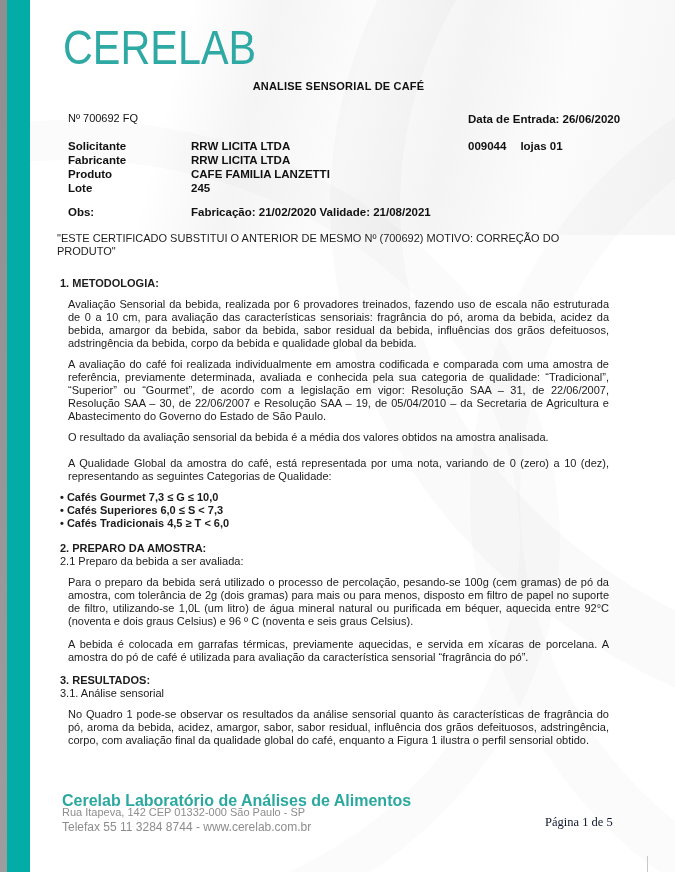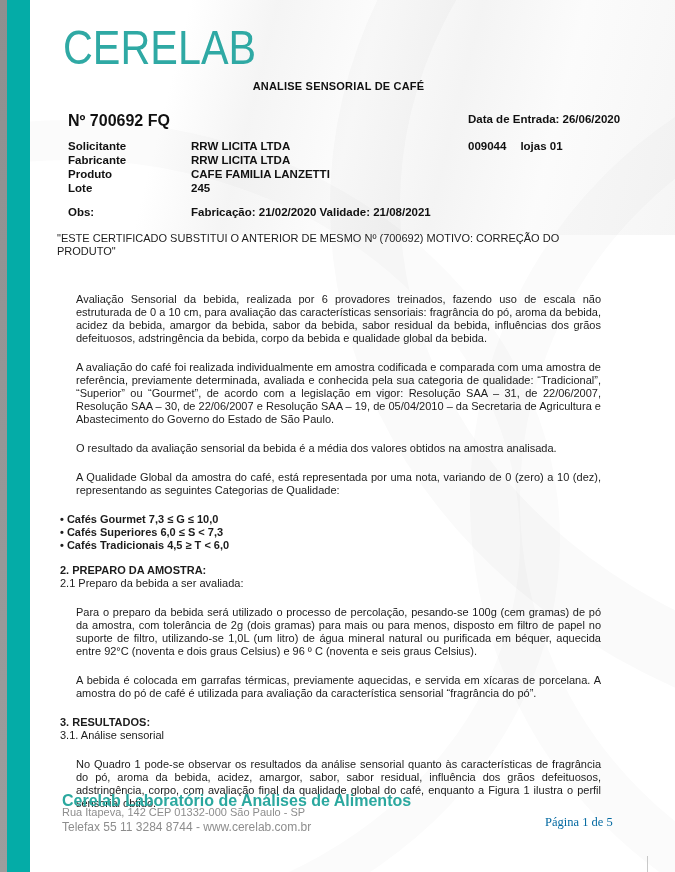--- a/index.html
+++ b/index.html
@@ -31,51 +31,51 @@
   .sw-arc3{position:absolute;top:120px;left:-420px;width:900px;height:760px;border-radius:50%;
     border:40px solid rgba(60,60,60,0.018);z-index:0;}
 
   .z{position:absolute;z-index:2;}
 
   
   .logo{left:63px;top:22px;font-size:47px;color:#2fa9a4;
     font-family:"Liberation Sans", sans-serif;font-weight:400;
     transform:scaleX(0.88) scaleY(1.04);transform-origin:left top;letter-spacing:0px;line-height:1;}
   .doc-title{left:60px;top:80px;width:557px;text-align:center;font-size:11px;font-weight:bold;color:#111;letter-spacing:.2px;}
-  .doc-number{left:68px;top:112px;font-size:16px;font-weight:bold;color:#111;}
+  .doc-number{left:68px;top:112px;font-size:11px;font-weight:normal;color:#111;}
   .entry-date{left:468px;top:113px;font-size:11.5px;font-weight:bold;color:#111;}
   .client-meta{left:468px;top:140px;font-size:11.5px;font-weight:bold;color:#111;}
   .client-meta .sp{display:inline-block;width:14px;}
 
   
   .fields{left:68px;top:139px;font-size:11.5px;font-weight:bold;color:#111;}
   .field-row{display:flex;height:14px;line-height:14px;}
   .flabel{width:95px;}
   .fvalue{white-space:nowrap;padding-left:28px;}
   .obs-row{left:68px;top:206px;font-size:11.5px;font-weight:bold;color:#111;display:flex;}
   .obs-row .flabel{width:95px;}
 
   
   .notice{left:57px;top:232px;width:548px;font-size:11px;line-height:13px;color:#1c1c1c;}
 
   
   .body-col{left:60px;top:277px;width:557px;font-size:11px;line-height:13px;color:#1c1c1c;}
   .sec-h{font-weight:bold;}
-  .body-col p{margin:16px;}
+  .body-col p{margin:8px;}
   .just{text-align:justify;}
   .gap1{margin-top:13px !important;}
   .gap2{margin-top:12px !important;}
   .gap3{margin-top:10px !important;}
   .bullet{line-height:13px;font-weight:bold;}
 
   
   .f-company{left:62px;top:792px;font-size:16px;font-weight:bold;color:#2ba89f;}
   .f-line1{left:62px;top:806px;font-size:11px;color:#8d8d8d;}
   .f-line2{left:62px;top:820px;font-size:12px;color:#8d8d8d;}
-  .page-num{left:545px;top:815px;font-size:12.5px;color:#0369a1;font-family:"Liberation Serif", serif;}
+  .page-num{left:545px;top:815px;font-size:12.5px;color:#0f172a;font-family:"Liberation Serif", serif;}
 </style>
 </head>
 <body>
 
 <div class="page">
 
   <div class="sw-top"></div>
   <div class="sw-arc1"></div>
   <div class="sw-arc2"></div>
   <div class="sw-arc3"></div>
@@ -111,20 +111,21 @@
   </div>
 
   <div class="z obs-row">
     <span class="flabel">Obs:</span>
     <span class="fvalue">Fabricação: 21/02/2020 Validade: 21/08/2021</span>
   </div>
 
   <div class="z notice">"ESTE CERTIFICADO SUBSTITUI O ANTERIOR DE MESMO Nº (700692) MOTIVO: CORREÇÃO DO PRODUTO"</div>
 
   <div class="z body-col">
+    <div class="sec-h">1. METODOLOGIA:</div>
     <p class="just">Avaliação Sensorial da bebida, realizada por 6 provadores treinados, fazendo uso de escala não estruturada de 0 a 10 cm, para avaliação das características sensoriais: fragrância do pó, aroma da bebida, acidez da bebida, amargor da bebida, sabor da bebida, sabor residual da bebida, influências dos grãos defeituosos, adstringência da bebida, corpo da bebida e qualidade global da bebida.</p>
     <p class="just">A avaliação do café foi realizada individualmente em amostra codificada e comparada com uma amostra de referência, previamente determinada, avaliada e conhecida pela sua categoria de qualidade: “Tradicional”, “Superior” ou “Gourmet”, de acordo com a legislação em vigor: Resolução SAA – 31, de 22/06/2007, Resolução SAA – 30, de 22/06/2007 e Resolução SAA – 19, de 05/04/2010 – da Secretaria de Agricultura e Abastecimento do Governo do Estado de São Paulo.</p>
     <p>O resultado da avaliação sensorial da bebida é a média dos valores obtidos na amostra analisada.</p>
 
     <p class="just gap1">A Qualidade Global da amostra do café, está representada por uma nota, variando de 0 (zero) a 10 (dez), representando as seguintes Categorias de Qualidade:</p>
     <div class="bullet">• Cafés Gourmet 7,3 ≤ G ≤ 10,0</div>
     <div class="bullet">• Cafés Superiores 6,0 ≤ S &lt; 7,3</div>
     <div class="bullet">• Cafés Tradicionais 4,5 ≥ T &lt; 6,0</div>
 
     <div class="sec-h gap2">2. PREPARO DA AMOSTRA:</div>

